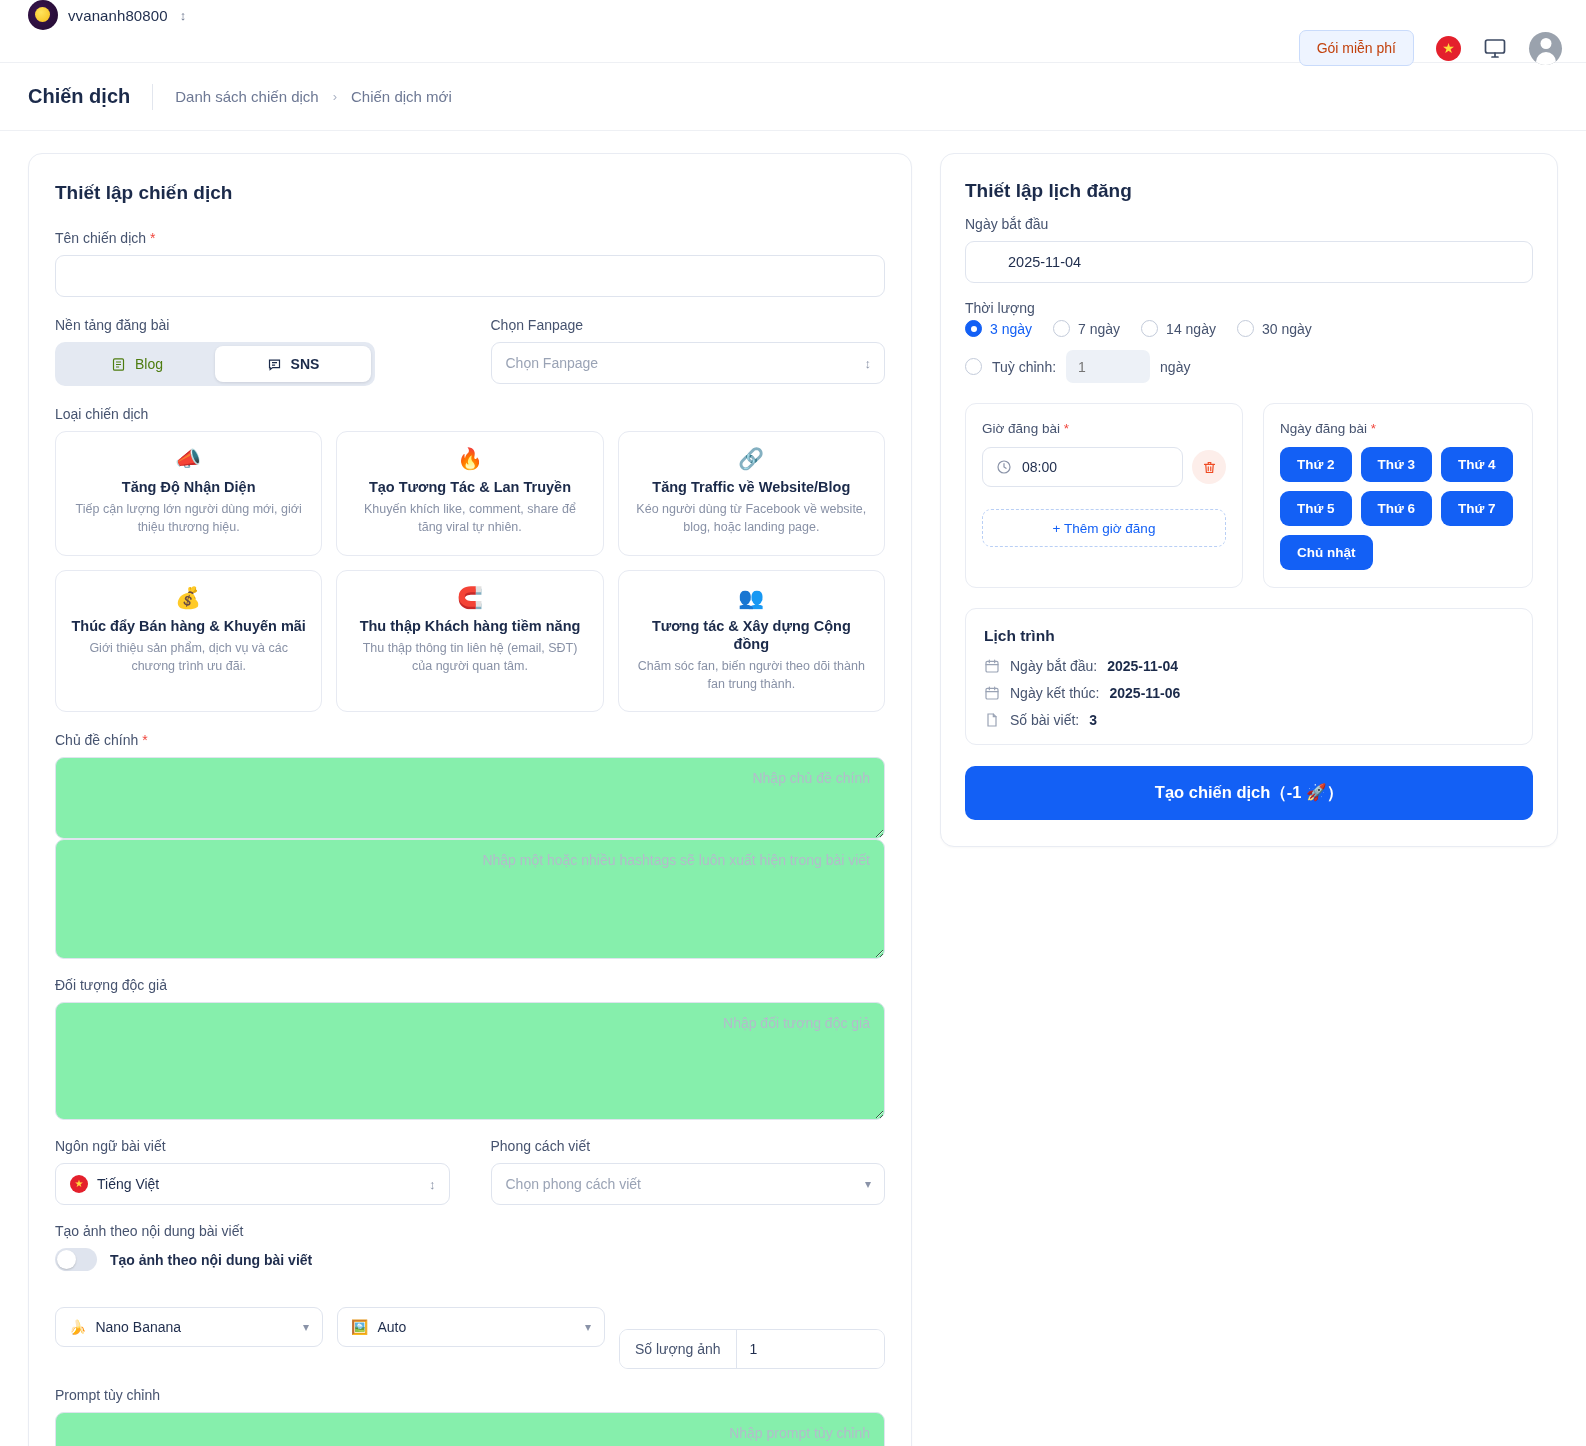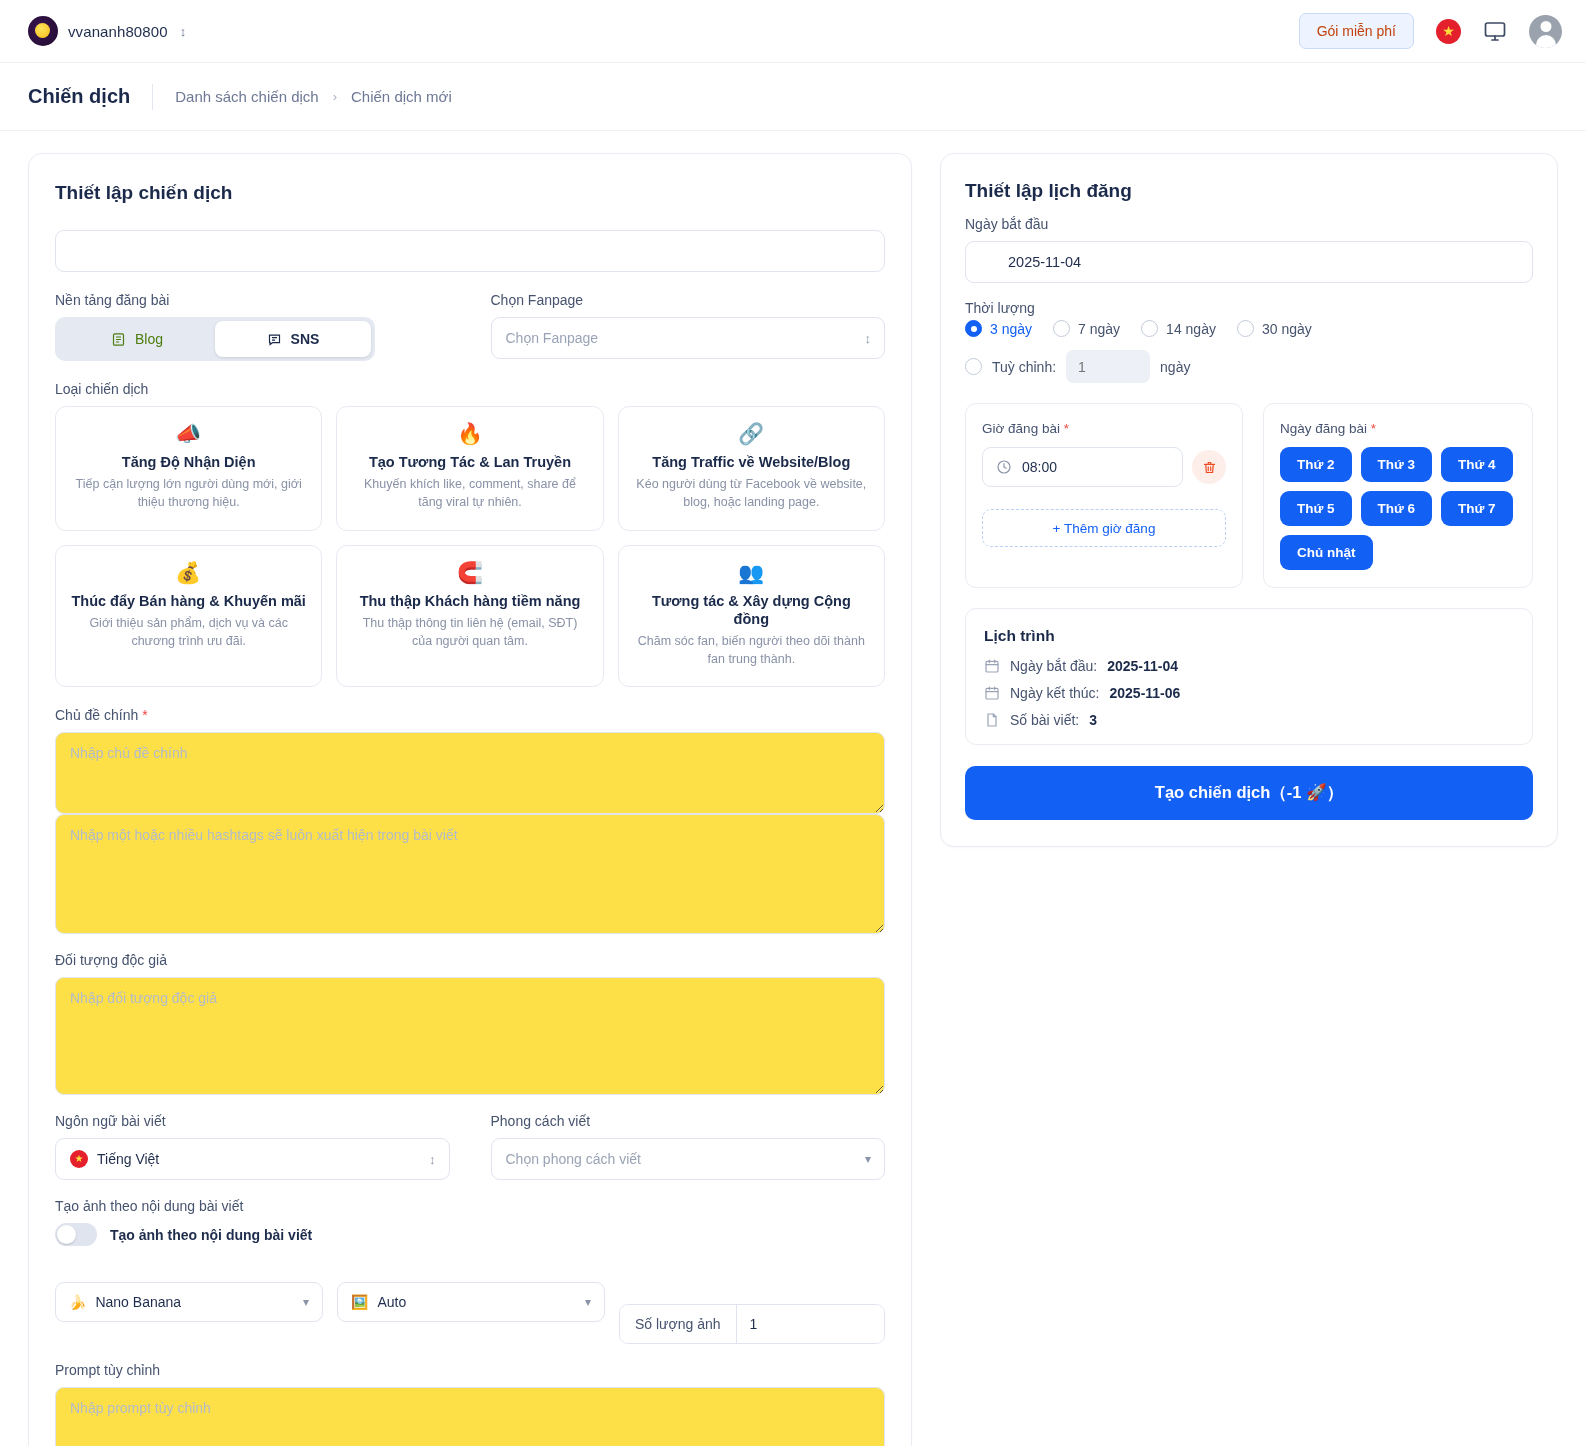--- a/index.html
+++ b/index.html
@@ -9,23 +9,24 @@
     background: #ffffff;
     font-family: "Liberation Sans", sans-serif;
     color: #1f2d4d;
     overflow: hidden;
   }
 
   
   .topbar {
     height: 63px;
     border-bottom: 1px solid #eef0f4;
-    display: flex; align-items: center;
+    display: flex; align-items: flex-start;
     padding: 0 24px 0 28px;
     background: #fff;
+    flex-direction: column;
   }
   .acct { display: flex; align-items: center; gap: 10px; cursor: pointer; }
   .avatar-emoji {
     width: 30px; height: 30px; border-radius: 50%;
     background: radial-gradient(circle at 38% 42%, #3a1550 0%, #2b0f3c 60%, #230b31 100%);
     position: relative; flex: none;
   }
   .avatar-emoji::after {
     content: ""; position: absolute;
     left: 7px; top: 7px; width: 15px; height: 15px; border-radius: 50%;
@@ -87,23 +88,23 @@
   .req { color: #f0473e; }
 
   .txtinput {
     width: 100%; height: 40px; border: 1px solid #dfe4ee; border-radius: 9px;
     background: #fff; font-size: 14px; color: #1f2d4d; padding: 0 14px;
     font-family: inherit; outline: none;
   }
   .txtinput::placeholder { color: #b3bbcb; }
 
   textarea.ta {
-    width: 100%; border: 1px solid #dfe4ee; border-radius: 9px; background: #fde047;
+    width: 100%; border: 1px solid #dfe4ee; border-radius: 9px; background: #86efac;
     font-size: 14px; color: #1f2d4d; padding: 12px 14px; resize: vertical;
-    font-family: inherit; outline: none; display: block;
+    font-family: inherit; outline: none; display: block; text-align: right;
   }
   textarea.ta::placeholder { color: #b3bbcb; }
 
   .row2 { display: flex; gap: 41px; }
   .col { flex: 1; min-width: 0; }
 
   
   .seg {
     display: inline-flex; background: #e4e9f2; border-radius: 10px; padding: 4px;
     width: 320px;
@@ -273,20 +274,21 @@
     <span class="crumb-sep">›</span>
     <span class="crumb-cur">Chiến dịch mới</span>
   </span>
 </div>
 
 <div class="page">
 
   <div class="card left-card">
     <div class="sect-title">Thiết lập chiến dịch</div>
 
+    <label class="lbl"><span>Tên chiến dịch</span> <span class="req">*</span></label>
     <input class="txtinput" style="height: 42px; margin-bottom: 20px;" value="">
 
     <div class="row2" style="margin-bottom:20px">
       <div class="col">
         <label class="lbl">Nền tảng đăng bài</label>
         <div class="seg">
           <div class="seg-btn">
             <svg width="15" height="15" viewBox="0 0 24 24" fill="none" stroke="currentColor" stroke-width="1.9">
                 <rect x="4" y="3" width="16" height="18" rx="2"></rect>
                 <path d="M8 8h8M8 12h8M8 16h5"></path>

